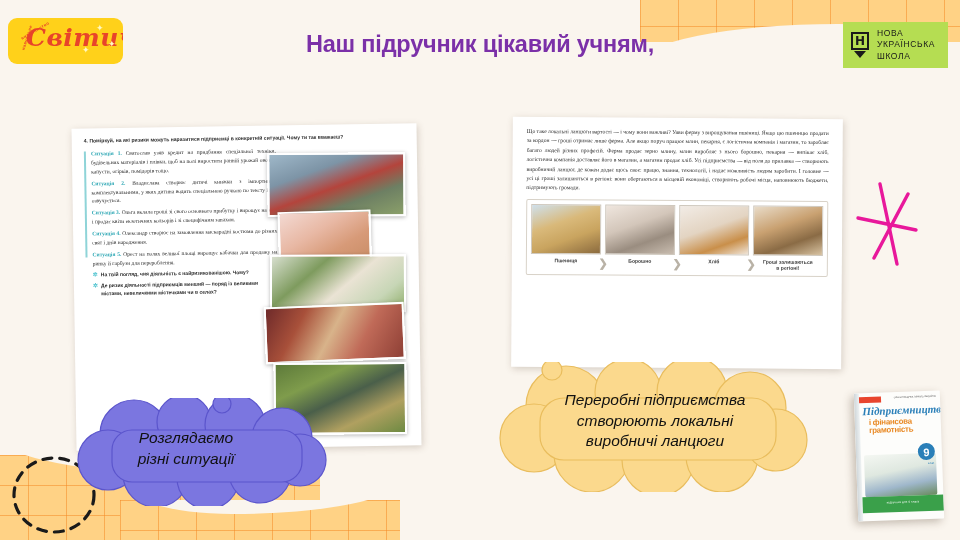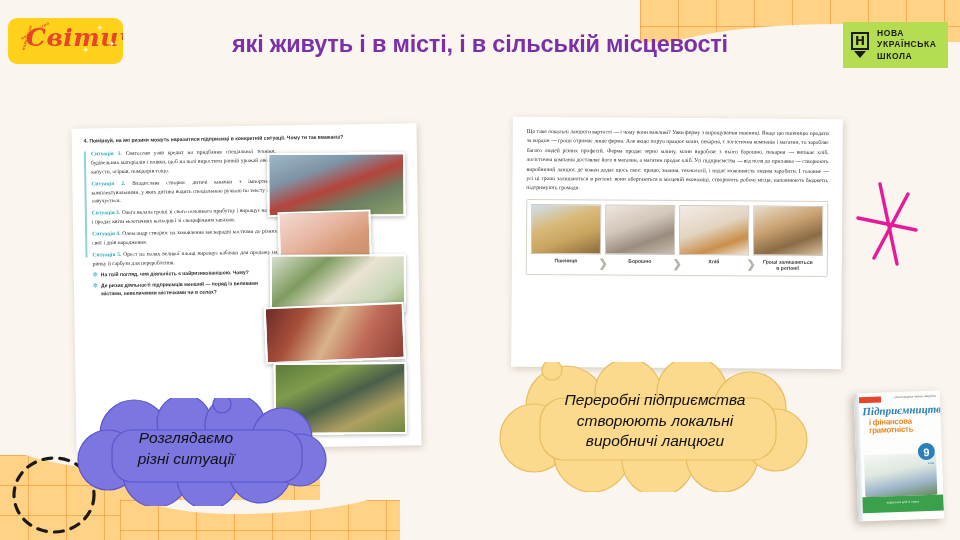--- a/index.html
+++ b/index.html
@@ -104,21 +104,21 @@
     width: 18px; height: 18px; border: 2.5px solid #1a1a1a;
     display: flex; align-items: center; justify-content: center;
     font-weight: bold; font-size: 12px; color: #1a1a1a; line-height: 1;
     font-family: "DejaVu Sans", sans-serif;
   }
   #nush-tri {
     width: 0; height: 0; border-left: 6px solid transparent;
     border-right: 6px solid transparent; border-top: 7px solid #1a1a1a;
   }
   #nush-text {
-    font-size: 8.5px; font-weight: bold; color: #1a1a1a;
+    font-size: 8.5px; font-weight: normal; color: #1a1a1a;
     line-height: 1.35; letter-spacing: .6px;
   }
 
   
   #slide-title {
     position: absolute; left: 0; right: 0; top: 28px;
     text-align: center;
     color: #7b30a8;
     font-weight: bold;
     font-size: 23.5px;
@@ -328,21 +328,21 @@
     <div id="nush-tri"></div>
   </div>
   <div id="nush-text">
     <div>НОВА</div>
     <div>УКРАЇНСЬКА</div>
     <div>ШКОЛА</div>
   </div>
 </div>
 
 <div id="slide-title">
-  <div>які живуть і в місті, і в сільській місцевості</div>
+  <div>Наш підручник цікавий учням,</div>
 </div>
 
 <div class="page-scan" id="left-page">
   <div id="left-task">
     <span class="num">4.</span>
     <span>Поміркуй, на які ризики можуть наразитися підприємці в конкретній ситуації. Чому ти так вважаєш?</span>
   </div>
 
   <div id="left-body">
     <p class="sit-para">

